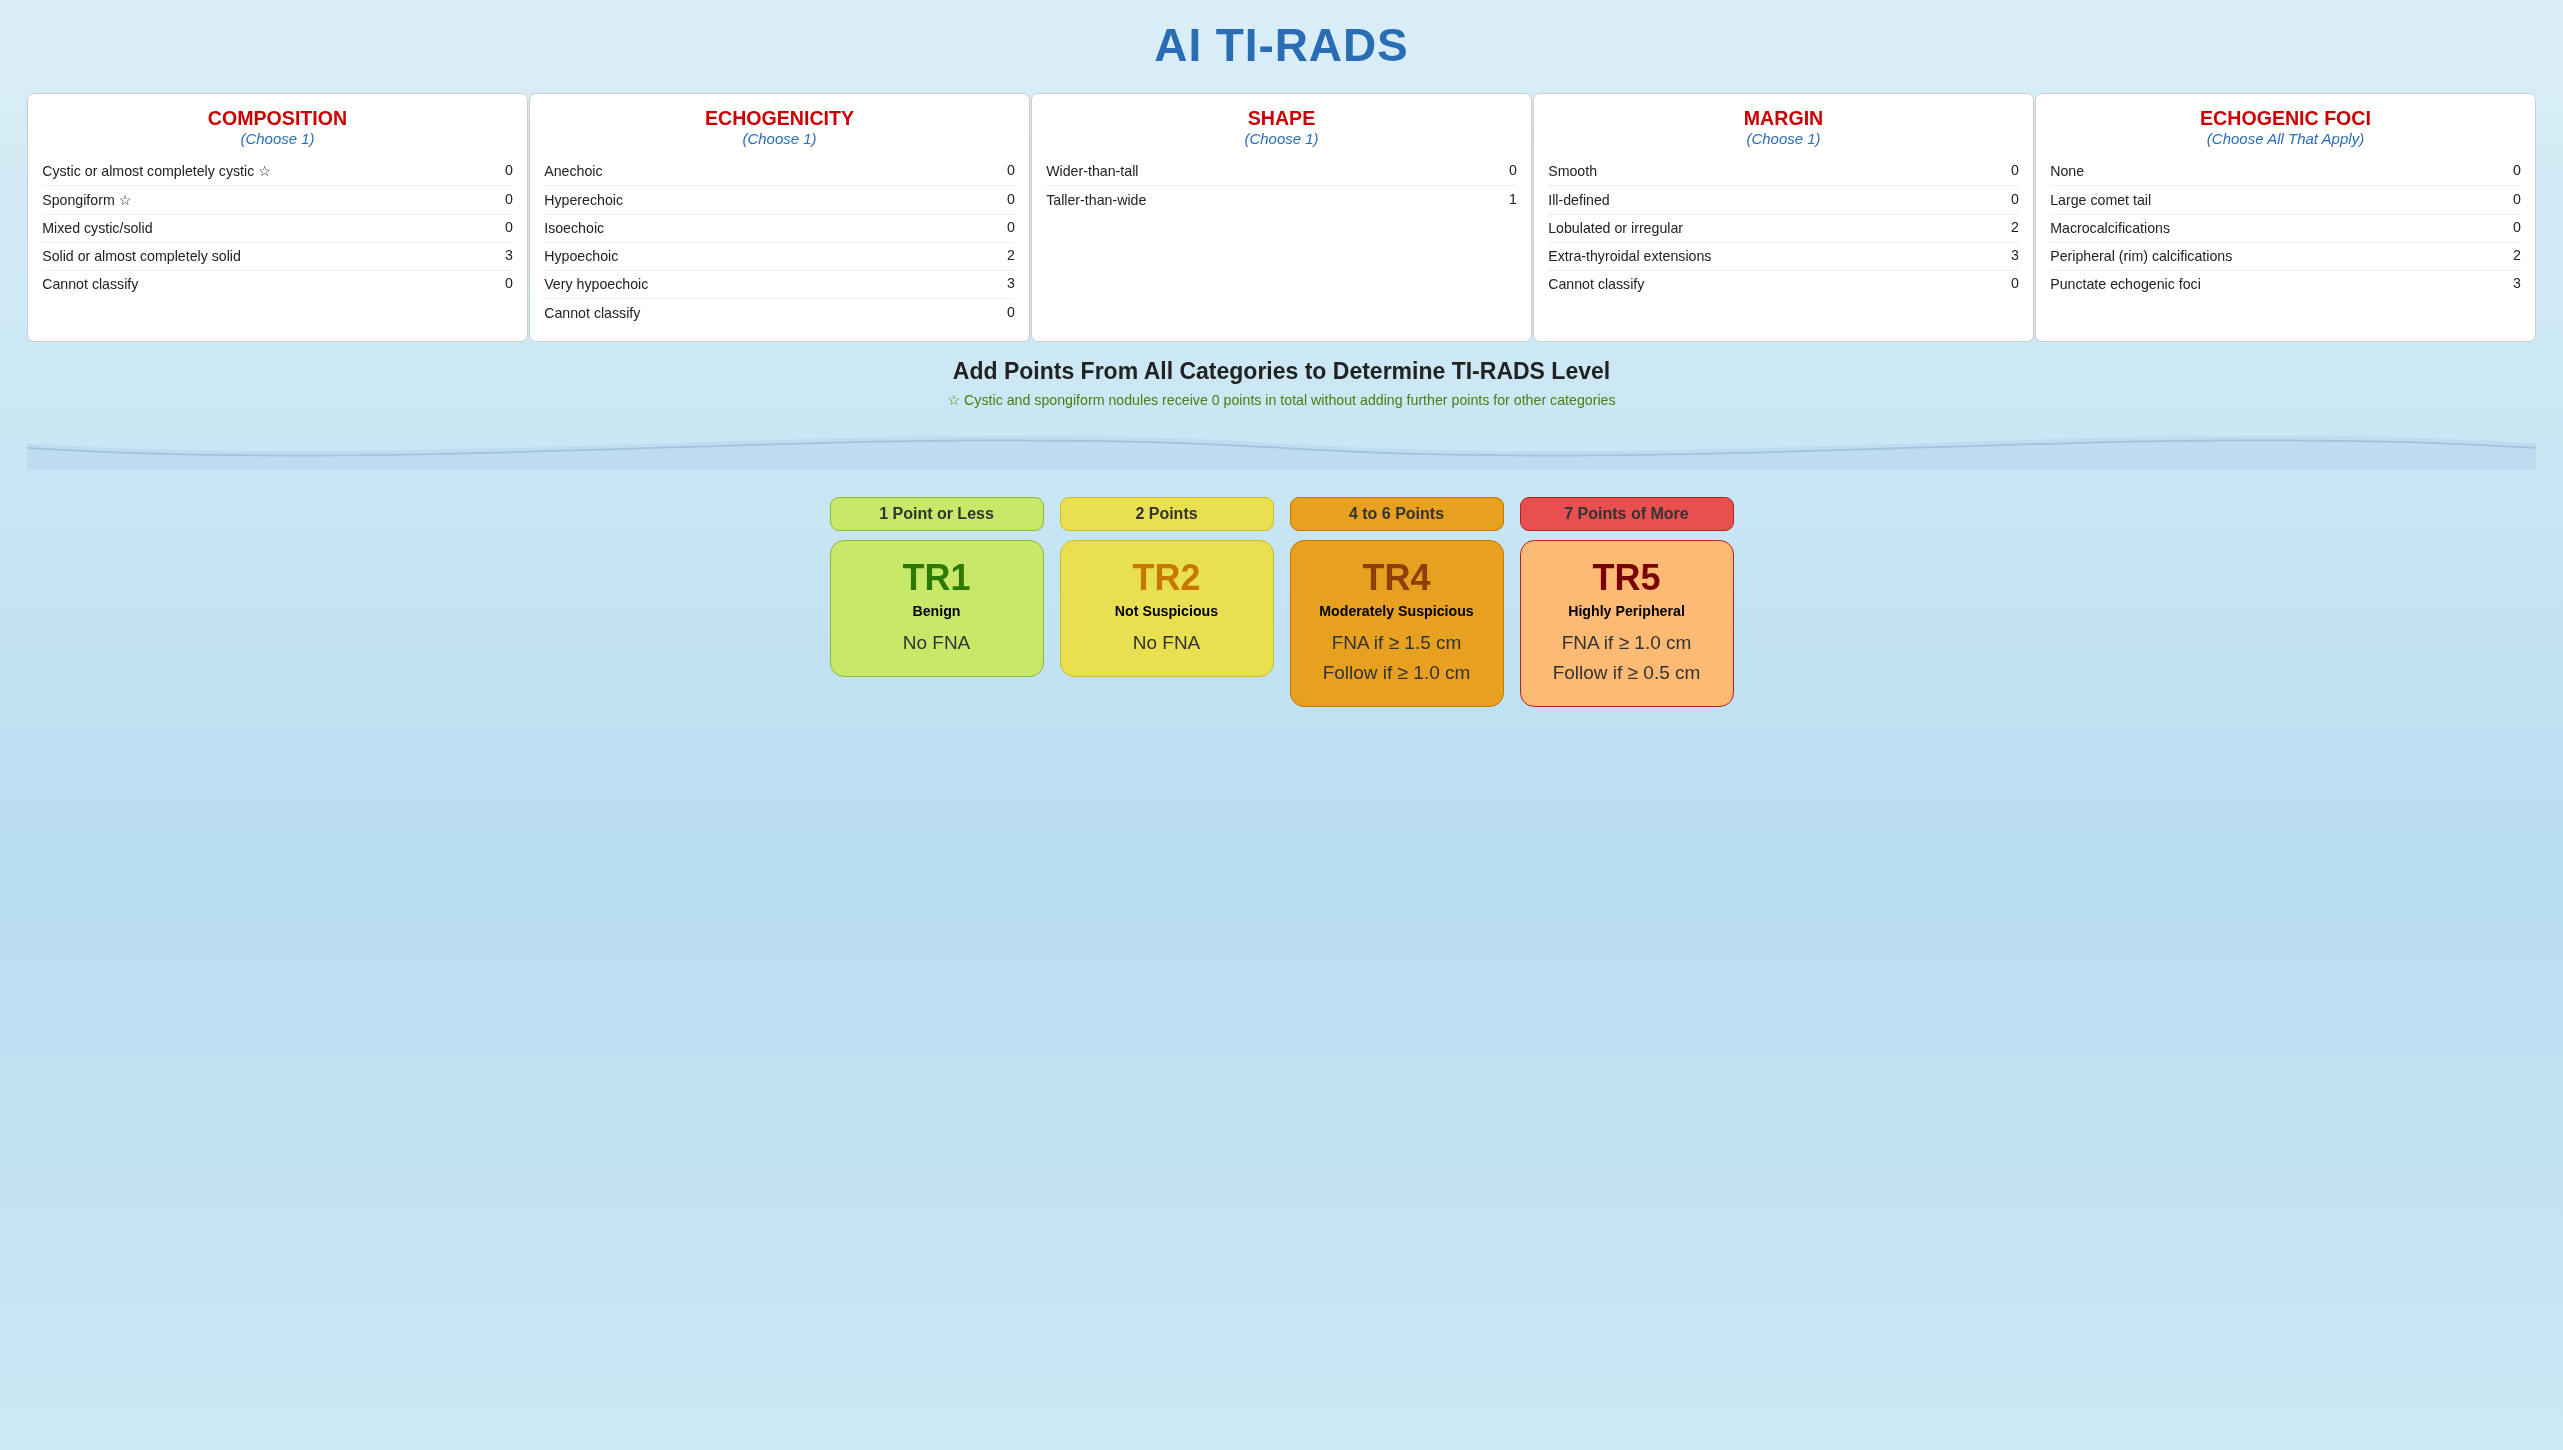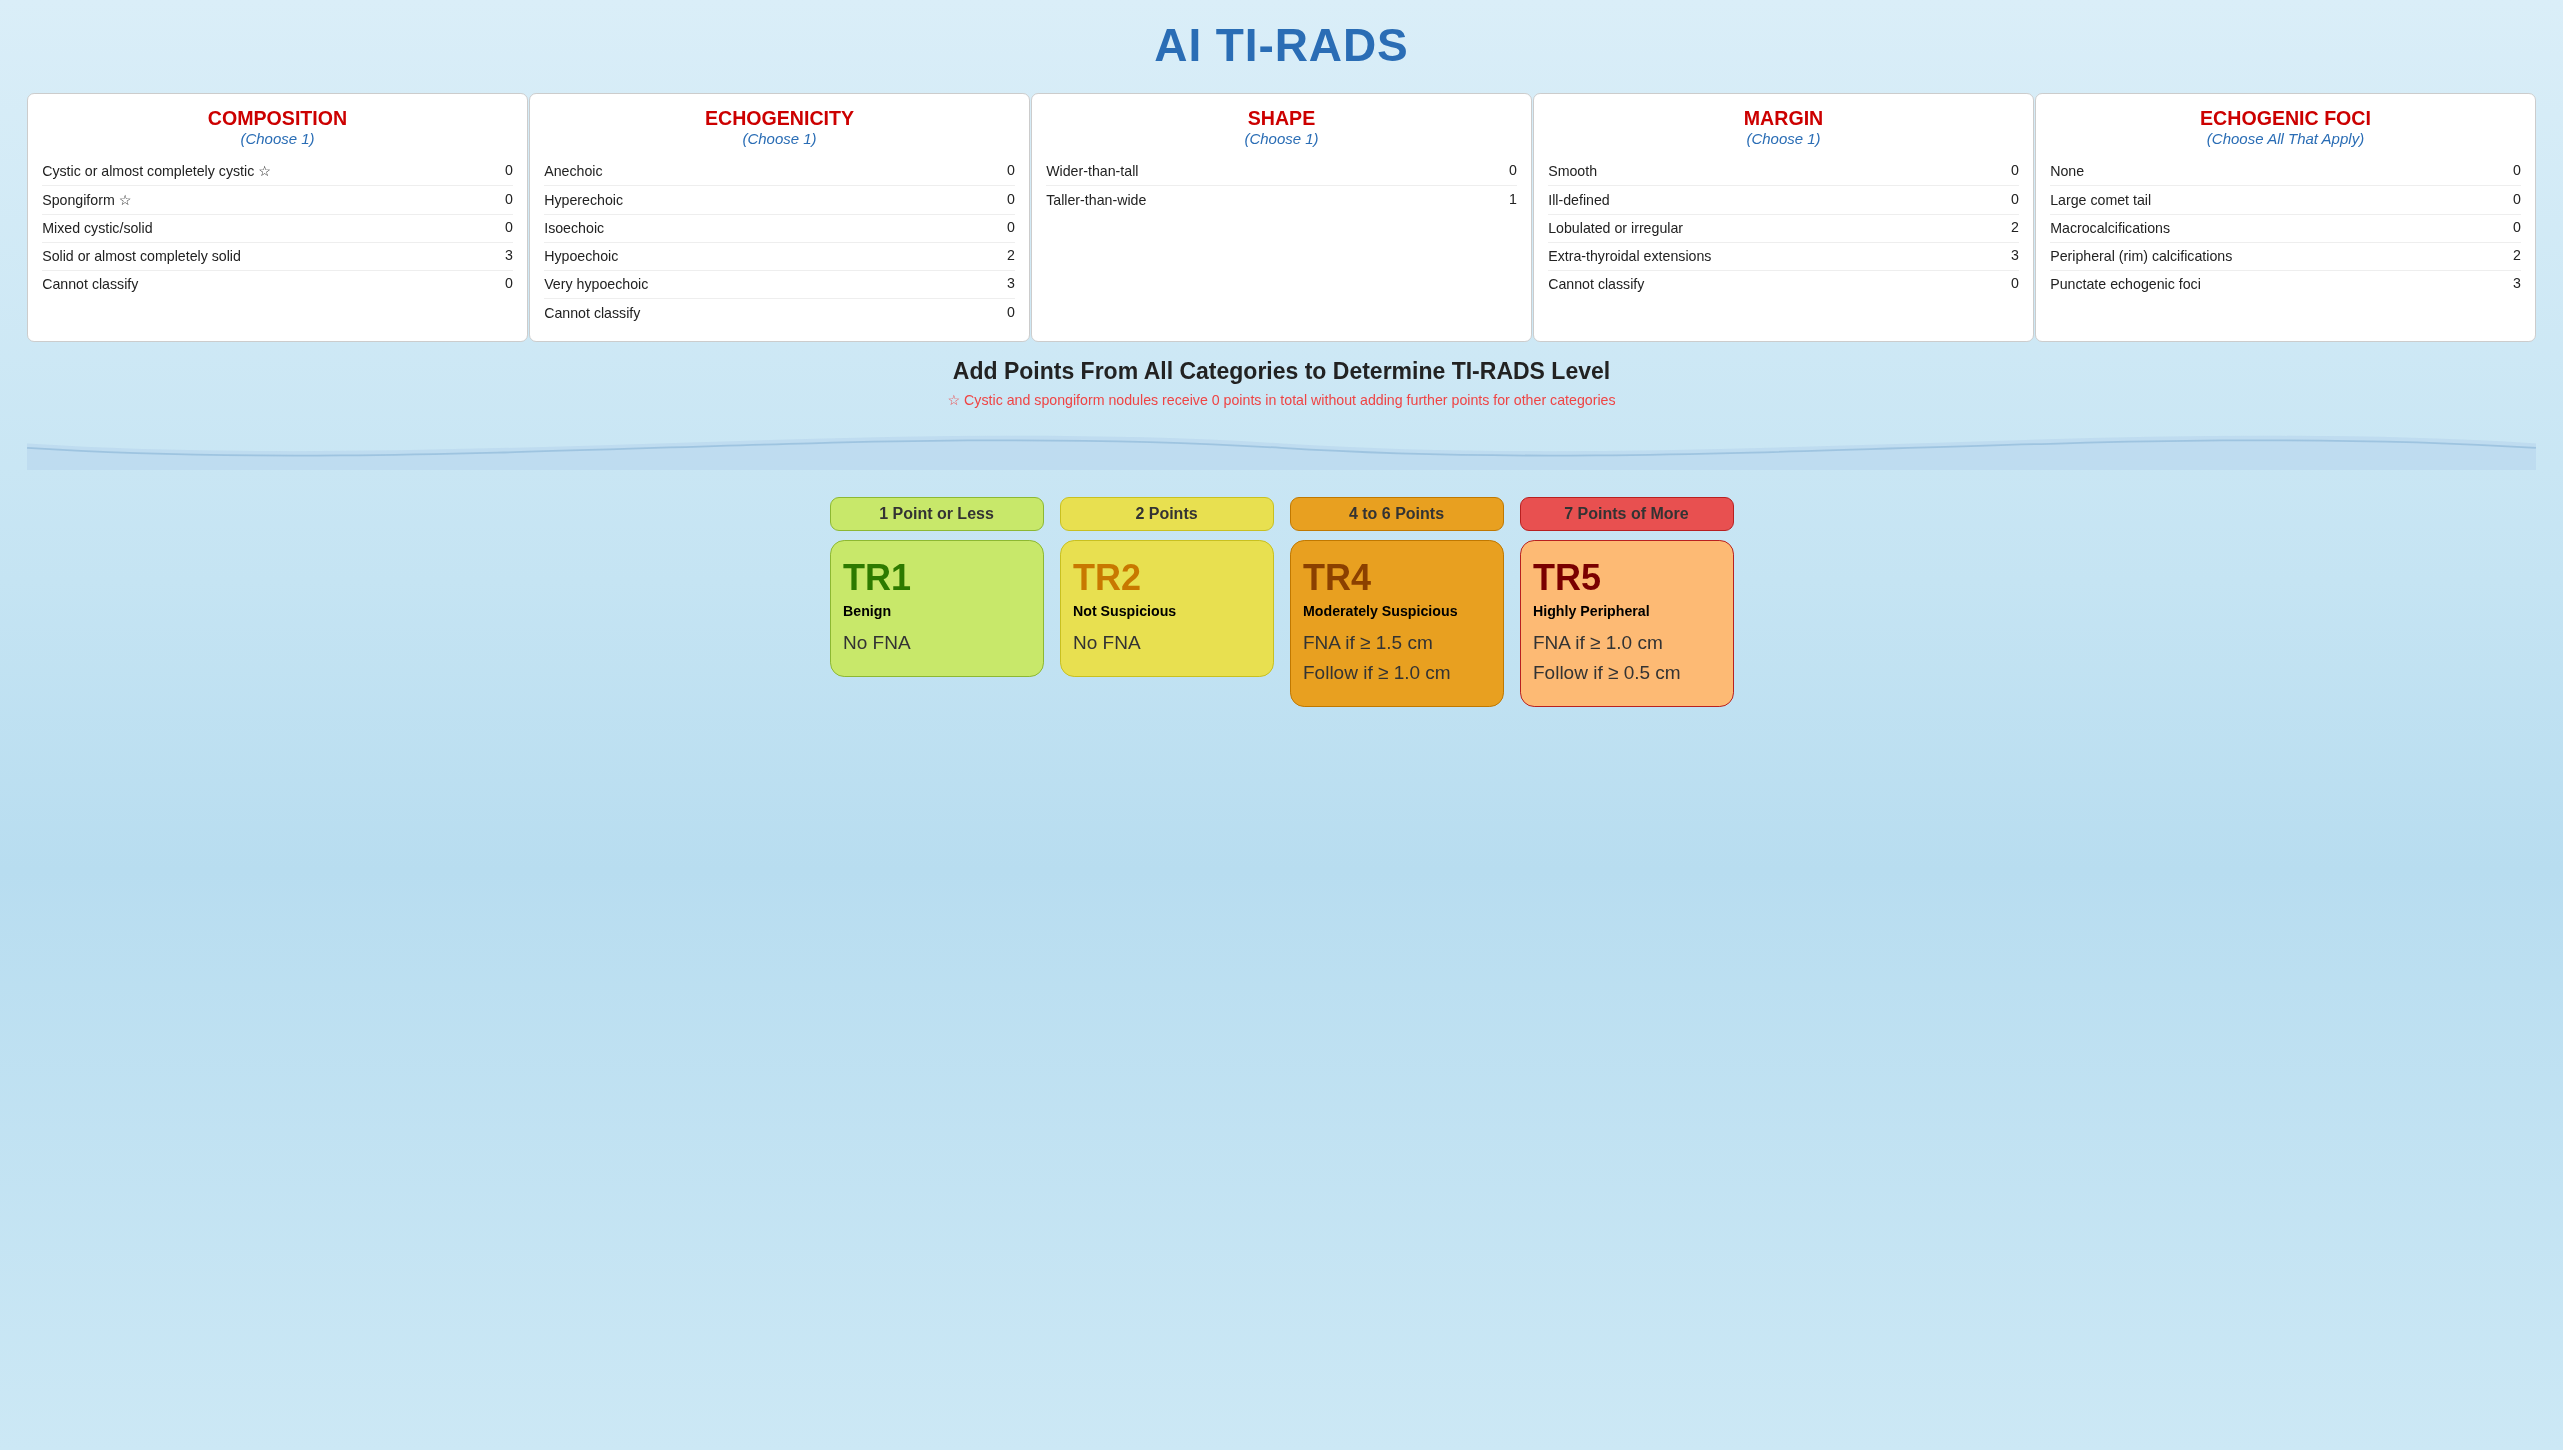--- a/index.html
+++ b/index.html
@@ -71,21 +71,21 @@
       margin: 16px 0 7.1px;
     }
     .add-points-title {
       font-size: 23px;
       font-weight: bold;
       color: #222;
       margin-bottom: 7.1px;
     }
     .add-points-note {
       font-size: 14.2px;
-      color: #ef4444;
+      color: #4d7c0f;
     }
     .wave-divider {
       width: 100%;
       height: 53px;
       position: relative;
       margin: 9px 0 27px;
     }
     .wave-divider svg {
       width: 100%;
       height: 100%;
@@ -109,21 +109,21 @@
       padding: 7.1px 12.5px;
       font-size: 16px;
       font-weight: bold;
       text-align: center;
       width: 100%;
       color: #333;
     }
     .tr-card {
       border-radius: 14.2px;
       padding: 16px 12.5px 18px;
-      text-align: left;
+      text-align: center;
       width: 100%;
     }
     .tr-name {
       font-size: 36px;
       font-weight: bold;
       margin-bottom: 3.6px;
     }
     .tr-desc {
       font-size: 14.2px;
       font-weight: bold;

